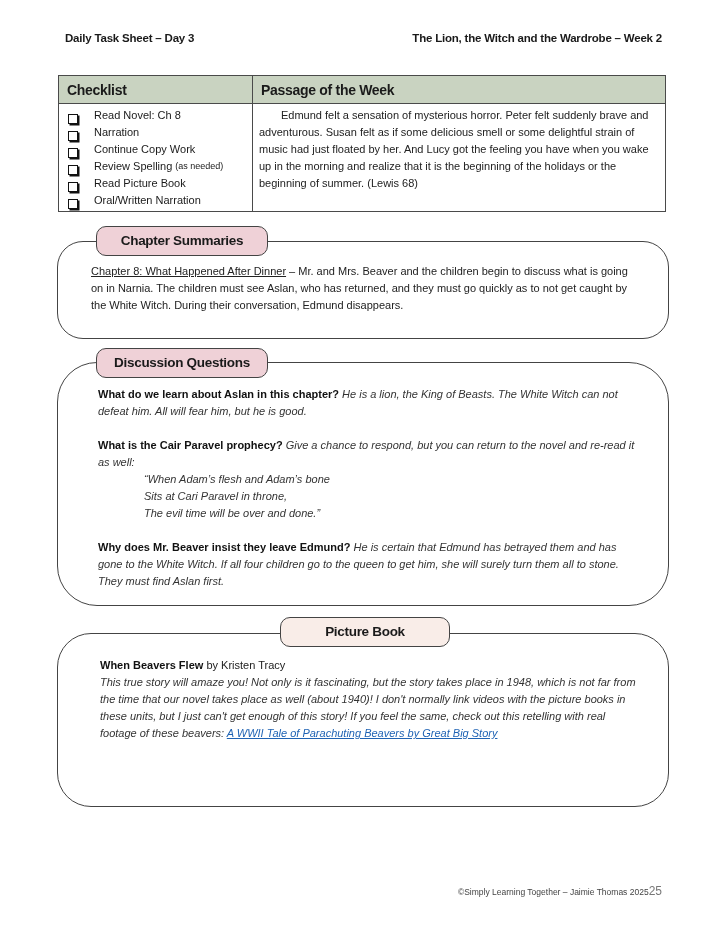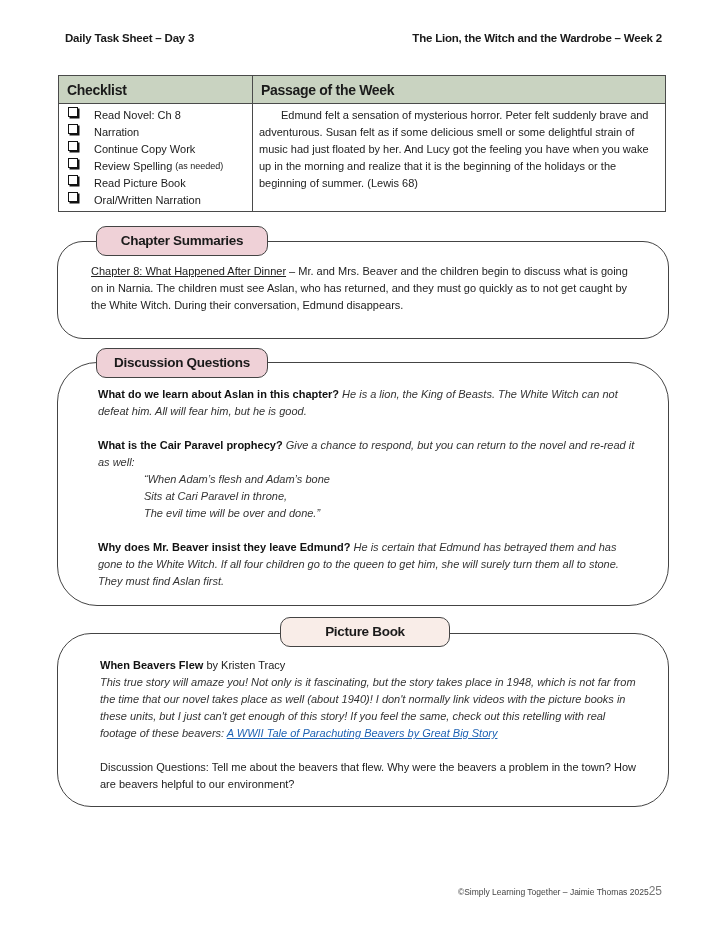--- a/index.html
+++ b/index.html
@@ -5,21 +5,21 @@
   html, body { margin: 0; padding: 0; background: #ffffff; }
   body { width: 720px; height: 932px; position: relative; font-family: "Liberation Sans", sans-serif; color: #1a1a1a; overflow: hidden; }
   .hdr { position: absolute; top: 32px; font-weight: bold; font-size: 11.5px; letter-spacing: -0.2px; }
   .hdr-left { left: 65px; }
   .hdr-right { right: 58px; }
 
   table.top { position: absolute; left: 58px; top: 75px; width: 608px; border-collapse: collapse; border: 1.5px solid #4a4a4a; }
   table.top th { background: #c9d3c1; text-align: left; font-size: 14px; font-weight: bold; padding: 4px 8px; border: 1px solid #4a4a4a; height: 19px; letter-spacing: -0.3px; }
   table.top td { vertical-align: top; border: 1px solid #4a4a4a; font-size: 11px; line-height: 17px; padding: 3px 6px 2px 6px; }
   .col1 { width: 177px; }
-  .check-row { display: flex; align-items: flex-start; height: 17px; }
+  .check-row { display: flex; align-items: flex-end; height: 17px; }
   .cbox { display: inline-block; width: 8px; height: 8px; border: 1.3px solid #111; margin-right: 16px; margin-left: 3px; box-shadow: 1.5px 1.5px 0 #111; }
   .small { font-size: 9px; }
   .passage { text-indent: 22px; color: #222; }
 
   .section { position: absolute; left: 57px; width: 610px; border: 1.3px solid #444; border-radius: 26px; background: #fff; }
   .tab { position: absolute; height: 28px; border: 1.3px solid #444; border-radius: 10px; font-weight: bold; font-size: 13.5px; text-align: center; line-height: 28px; letter-spacing: -0.3px; }
   .tab.pink { background: #efd1d7; }
   .tab.cream { background: #f9ede8; }
   .content { font-size: 11px; line-height: 17px; color: #222; }
   .uline { text-decoration: underline; }
@@ -94,20 +94,19 @@
     <div><span class="q">Why does Mr. Beaver insist they leave Edmund?</span> <span class="ans">He is certain that Edmund has betrayed them and has gone to the White Witch. If all four children go to the queen to get him, she will surely turn them all to stone. They must find Aslan first.</span></div>
   </div>
 </div>
 <div class="tab pink" style="left:96px; top:348px; width:170px;">Discussion Questions</div>
 
 <div class="section" style="top:633px; height:172px; border-radius:34px;">
   <div class="content" style="position:absolute; left:34px; top:23px; right:30px;margin-left:8px;">
     <div><span class="q">When Beavers Flew</span><span> by Kristen Tracy</span></div>
     <div><span class="ans">This true story will amaze you! Not only is it fascinating, but the story takes place in 1948, which is not far from the time that our novel takes place as well (about 1940)! I don't normally link videos with the picture books in these units, but I just can't get enough of this story! If you feel the same, check out this retelling with real footage of these beavers: </span><a class="link">A WWII Tale of Parachuting Beavers by Great Big Story</a></div>
     <div style="height:17px;"></div>
-    <div>Discussion Questions: Tell me about the beavers that flew. Why were the beavers a problem in the town? How are beavers helpful to our environment?</div>
   </div>
 </div>
 <div class="tab cream" style="left:280px; top:617px; width:168px;">Picture Book</div>
 
 <div class="footer">
   <span>©Simply Learning Together – Jaimie Thomas 2025</span><span class="pagenum">25</span>
 </div>
 
 </body></html>

